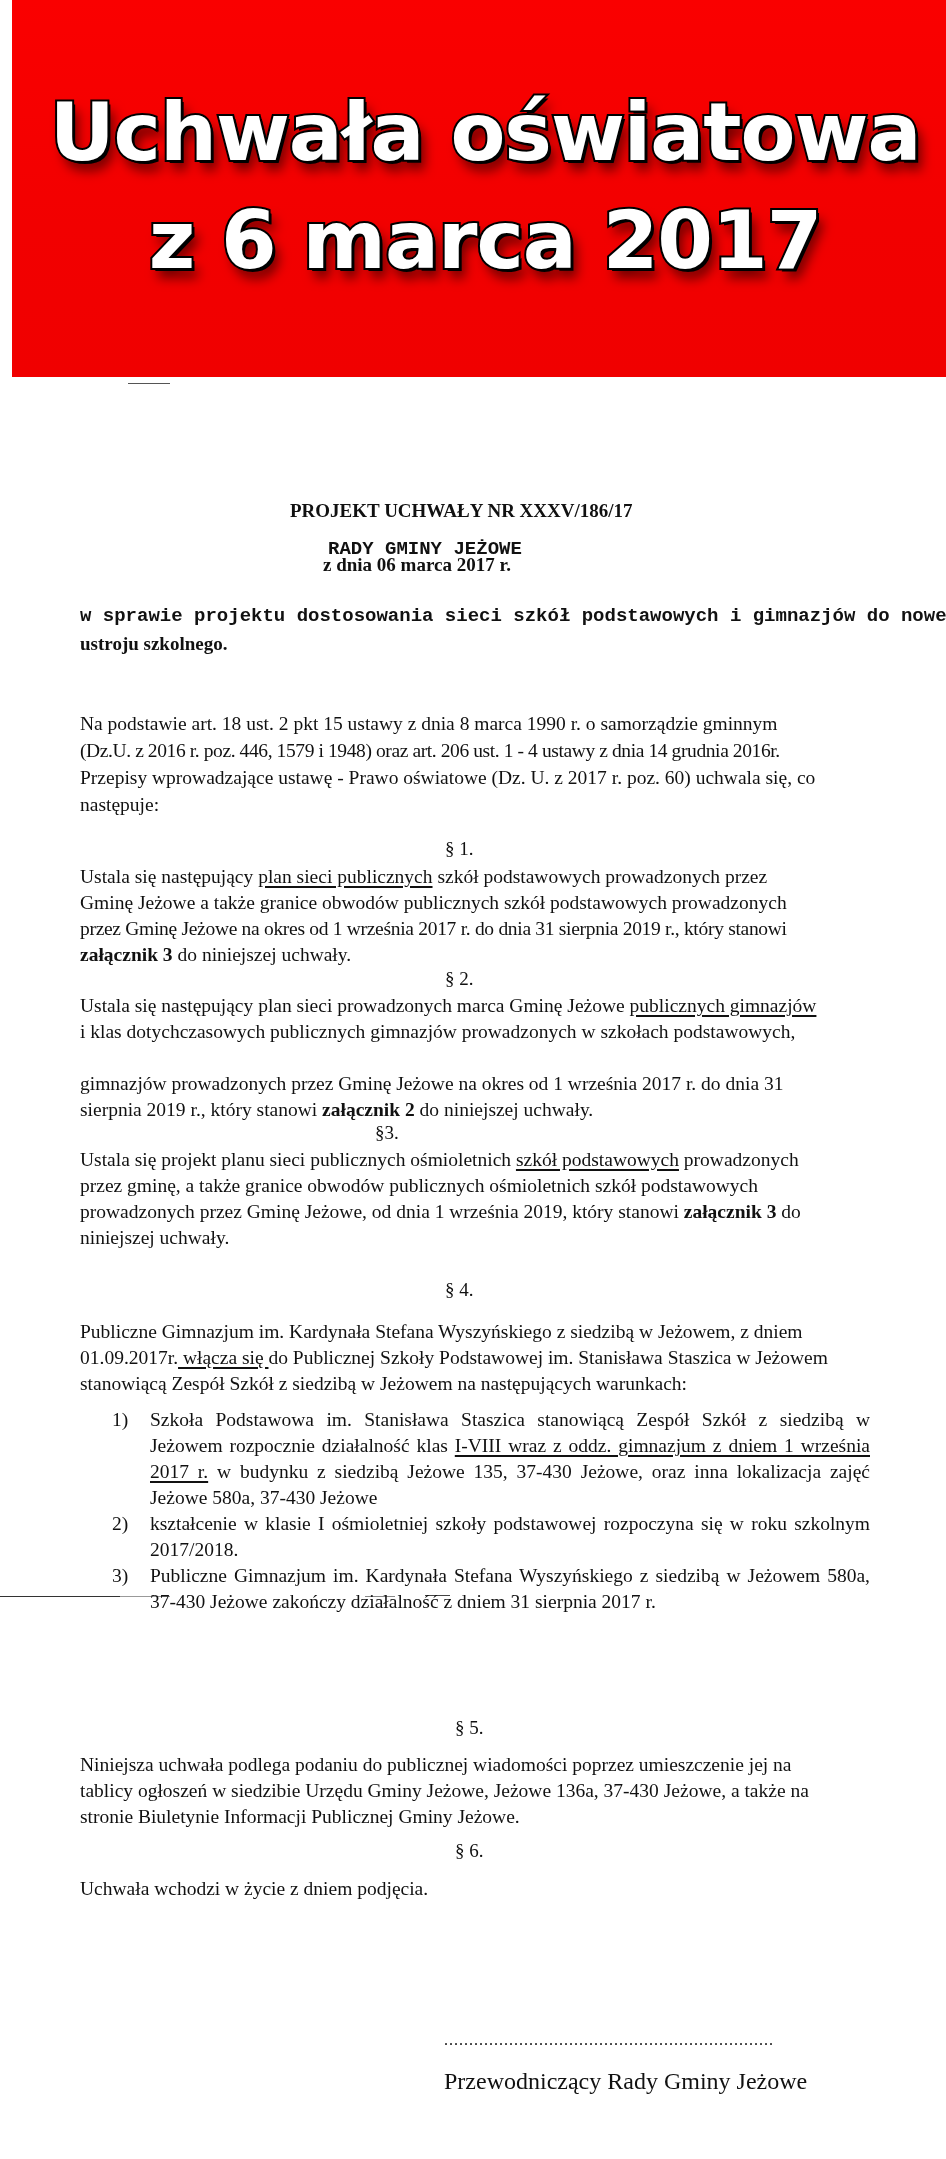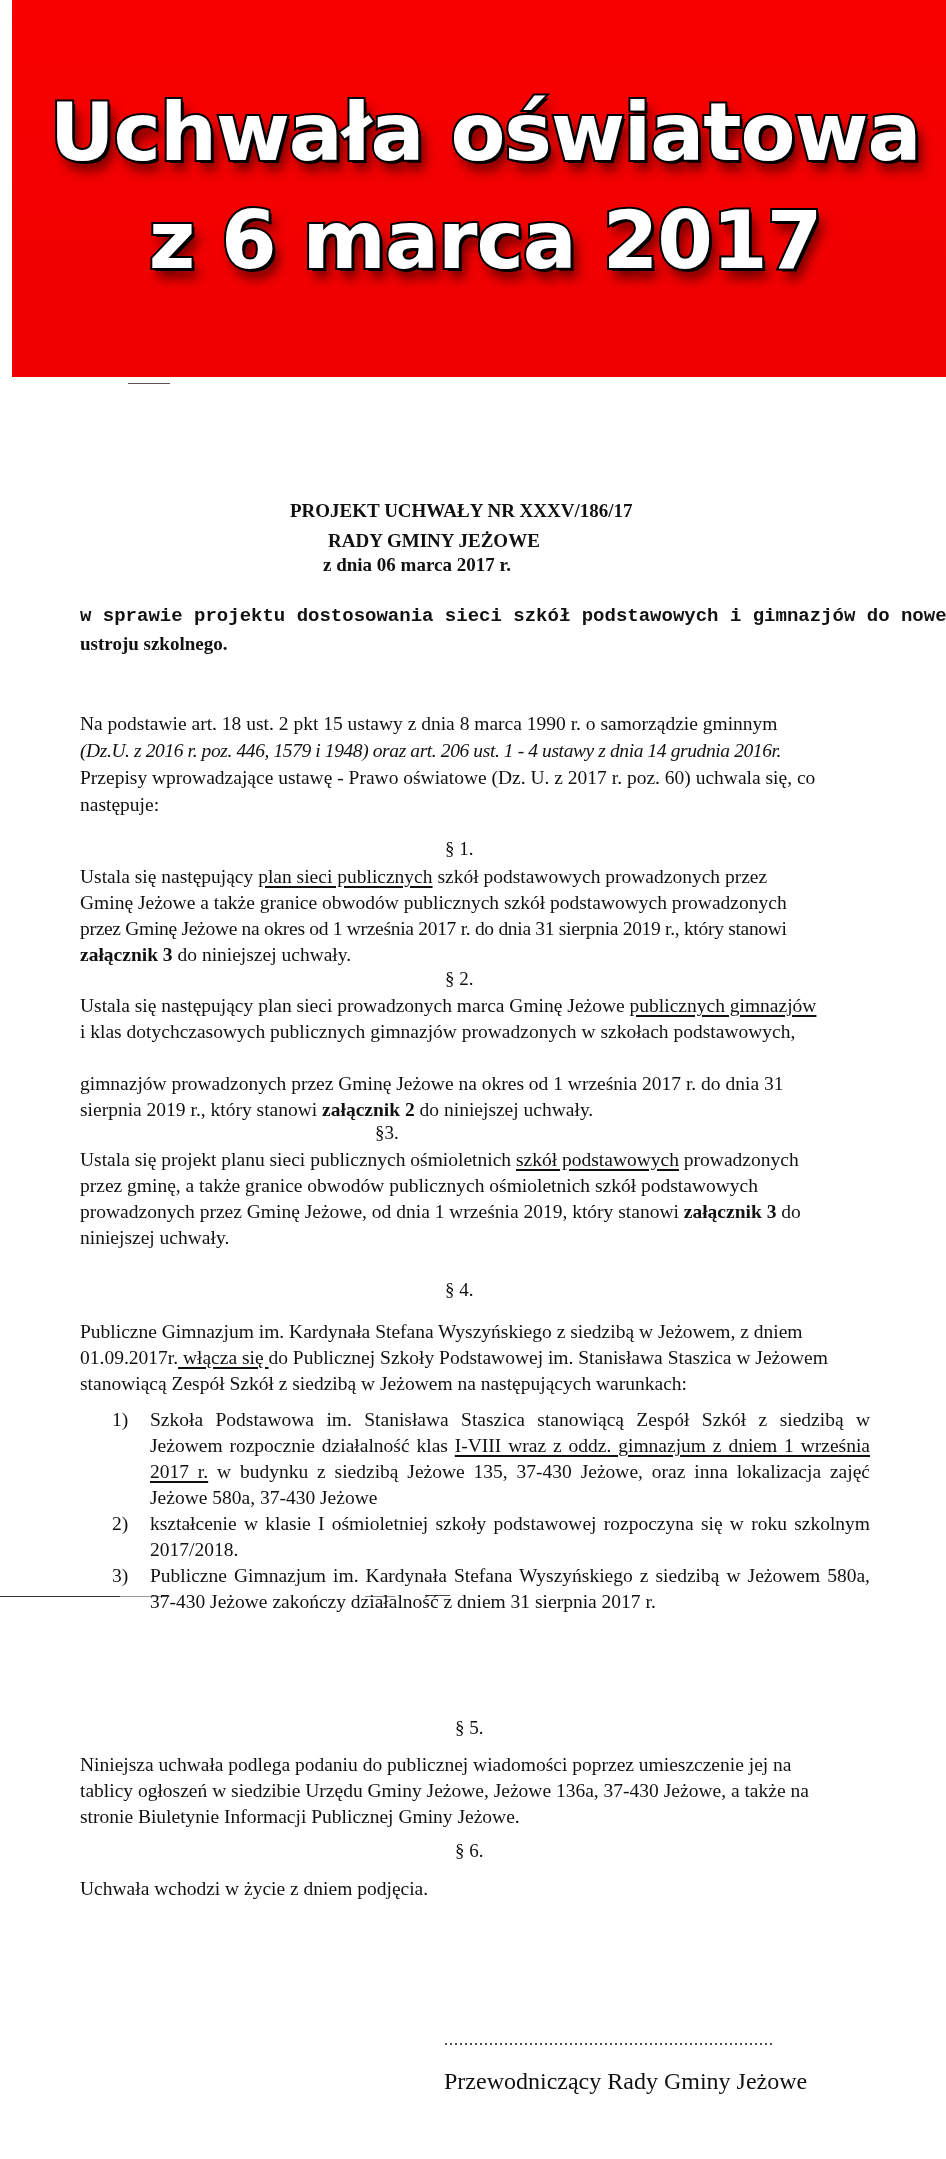--- a/index.html
+++ b/index.html
@@ -40,28 +40,28 @@
 
 <div class="doc">
 
   <div class="scan-mark" style="left:128px; top:6px; width:42px;"></div>
   <div class="scan-mark" style="left:0px; top:1219px; width:120px; background:#333;"></div>
   <div class="scan-mark" style="left:120px; top:1219px; width:50px; background:#999;"></div>
   <div class="scan-mark" style="left:365px; top:1219px; width:30px; background:#888;"></div>
   <div class="scan-mark" style="left:425px; top:1218px; width:25px; background:#444;"></div>
 
   <div class="t center-title" style="left:290px; top:120px;">PROJEKT UCHWAŁY NR XXXV/186/17</div>
-  <div class="t center-title" style="left:328px; top:150px;">RADY GMINY JEŻOWE</div>
+  <div class="t center-title" style="left:328px; top:159px;font-family:Liberation Mono, monospace;">RADY GMINY JEŻOWE</div>
   <div class="t center-title" style="left:323px; top:174px;">z dnia 06 marca 2017 r.</div>
 
   <div class="t b" style="left:80px; top:226px; font-family: Liberation Mono, monospace; font-size:19px;">w sprawie projektu dostosowania sieci szkół podstawowych i gimnazjów do nowego</div>
   <div class="t b" style="left:80px; top:253px; font-size:19px;">ustroju szkolnego.</div>
 
   <div class="t" style="left:80px; top:333px;">Na podstawie art. 18 ust. 2 pkt 15 ustawy z dnia 8 marca 1990 r. o samorządzie gminnym</div>
-  <div class="t" style="left:80px; top:360px; letter-spacing:-0.4px;font-style:italic;">(Dz.U. z 2016 r. poz. 446, 1579 i 1948) oraz art. 206 ust. 1 - 4 ustawy z dnia 14 grudnia 2016r.</div>
+  <div class="t" style="left:80px; top:360px; letter-spacing:-0.4px;">(Dz.U. z 2016 r. poz. 446, 1579 i 1948) oraz art. 206 ust. 1 - 4 ustawy z dnia 14 grudnia 2016r.</div>
   <div class="t" style="left:80px; top:387px;">Przepisy wprowadzające ustawę - Prawo oświatowe (Dz. U. z 2017 r. poz. 60) uchwala się, co</div>
   <div class="t" style="left:80px; top:414px;">następuje:</div>
 
   <div class="para-sign" style="left:445px; top:461px;">§ 1.</div>
   <div class="t" style="left:80px; top:486px;">
     <span> Ustala się następujący </span><span class="ul">plan sieci publicznych</span><span> szkół podstawowych   prowadzonych przez</span>
   </div>
   <div class="t" style="left:80px; top:512px;">Gminę Jeżowe  a także granice obwodów publicznych szkół  podstawowych prowadzonych</div>
   <div class="t" style="left:80px; top:538px; letter-spacing:-0.3px;">przez Gminę Jeżowe na okres od 1 września 2017 r.  do dnia 31 sierpnia 2019 r., który stanowi</div>
   <div class="t" style="left:80px; top:564px;">

